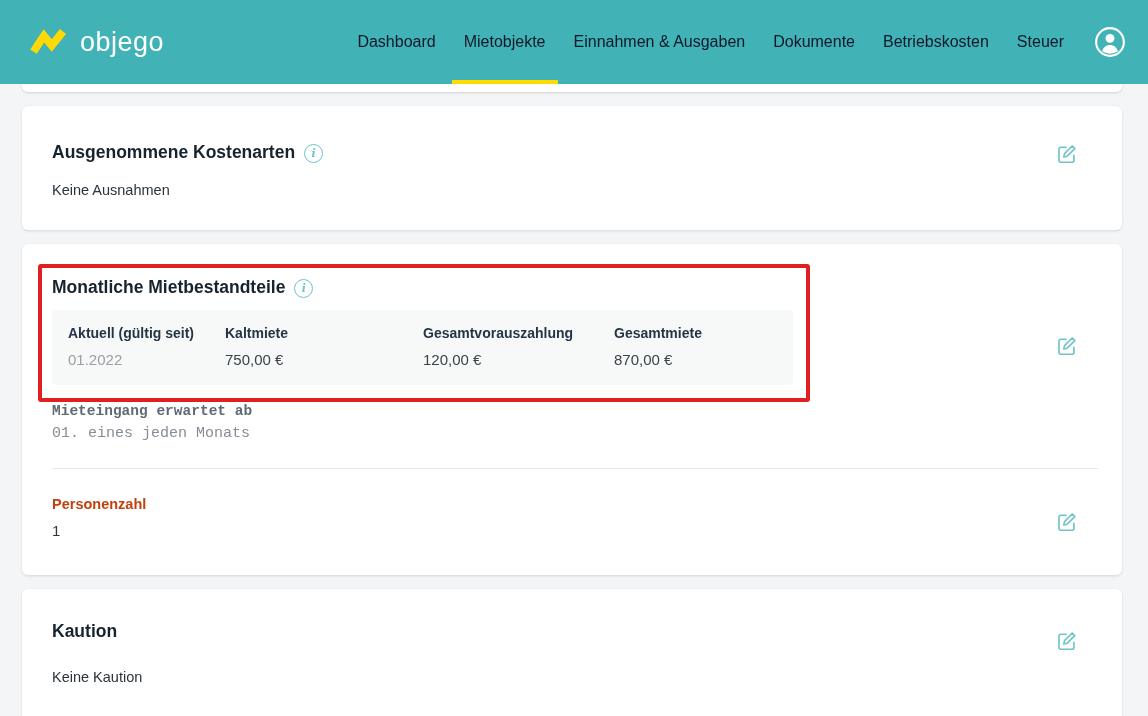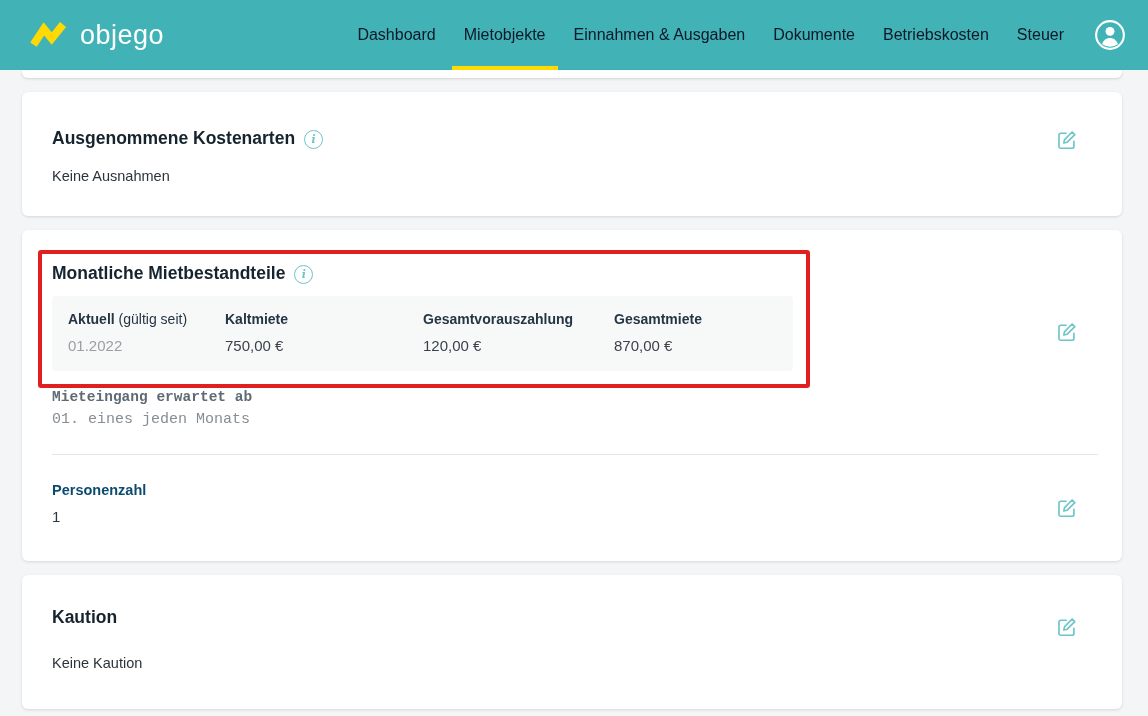--- a/index.html
+++ b/index.html
@@ -9,21 +9,21 @@
   }
   *{box-sizing:border-box; margin:0; padding:0;}
   html,body{width:1148px; height:716px; overflow:hidden;}
   body{
     font-family:"Liberation Sans", sans-serif;
     background:var(--page-bg);
     position:relative;
   }
   
   .topbar{
-    height:70px; background:var(--teal);
+    height:84px; background:var(--teal);
     display:flex; align-items:stretch;
     padding:0 22px 0 30px;
   }
   .logo{display:flex; align-items:center; gap:10px;}
   .logo-text{color:#fff; font-size:27px; font-weight:400; letter-spacing:.5px;}
   .nav{margin-left:auto; display:flex; align-items:stretch;}
   .nav-item{
     display:flex; align-items:center; padding:16px 14px;
     color:#0f172a; font-size:16px; position:relative; cursor:pointer; white-space:nowrap;
   }
@@ -70,30 +70,30 @@
   }
   .rent-table{
     margin-top:12px; width:741px; background:#f7f8f8; border-radius:4px;
     padding:15px 16px 17px; display:flex;
   }
   .rt-col{flex:none;}
   .rt-col:nth-child(1){width:157px;}
   .rt-col:nth-child(2){width:198px;}
   .rt-col:nth-child(3){width:191px;}
   .rt-head{font-size:14px; font-weight:700; color:#253546;}
-  .rt-head .note{font-weight:400;}
+  .rt-head .note{font-weight:700;}
   .rt-val{margin-top:10px; font-size:15px; color:#39434c;}
   .rt-val.muted{color:#9aa0a5;}
   .field-block{margin-top:18px;font-family:Liberation Mono, monospace;}
   .field-label{font-size:14.5px; font-weight:700; color:#5f6a74;}
   .field-value{margin-top:6px; font-size:15px; color:#868d94;}
   .divider{border:none; border-top:1px solid #e5e7e8; margin-top:26px; width:1046px;}
   .detail-row{margin-top:27px; display:flex;}
   .detail-col{width:172px; flex:none;}
-  .detail-label{font-size:14.5px; font-weight:700; color:#0c4a6e;}
+  .detail-label{font-size:14.5px; font-weight:700; color:#c2410c;}
   .detail-value{margin-top:10px; font-size:15px; color:#2c3743;}
   
   .card-kaution{padding:32px 30px 38px;}
   .card-kaution .plain-text{margin-top:27px;}
 </style>
 </head>
 <body>
 
 <header class="topbar">
   <div class="logo">

